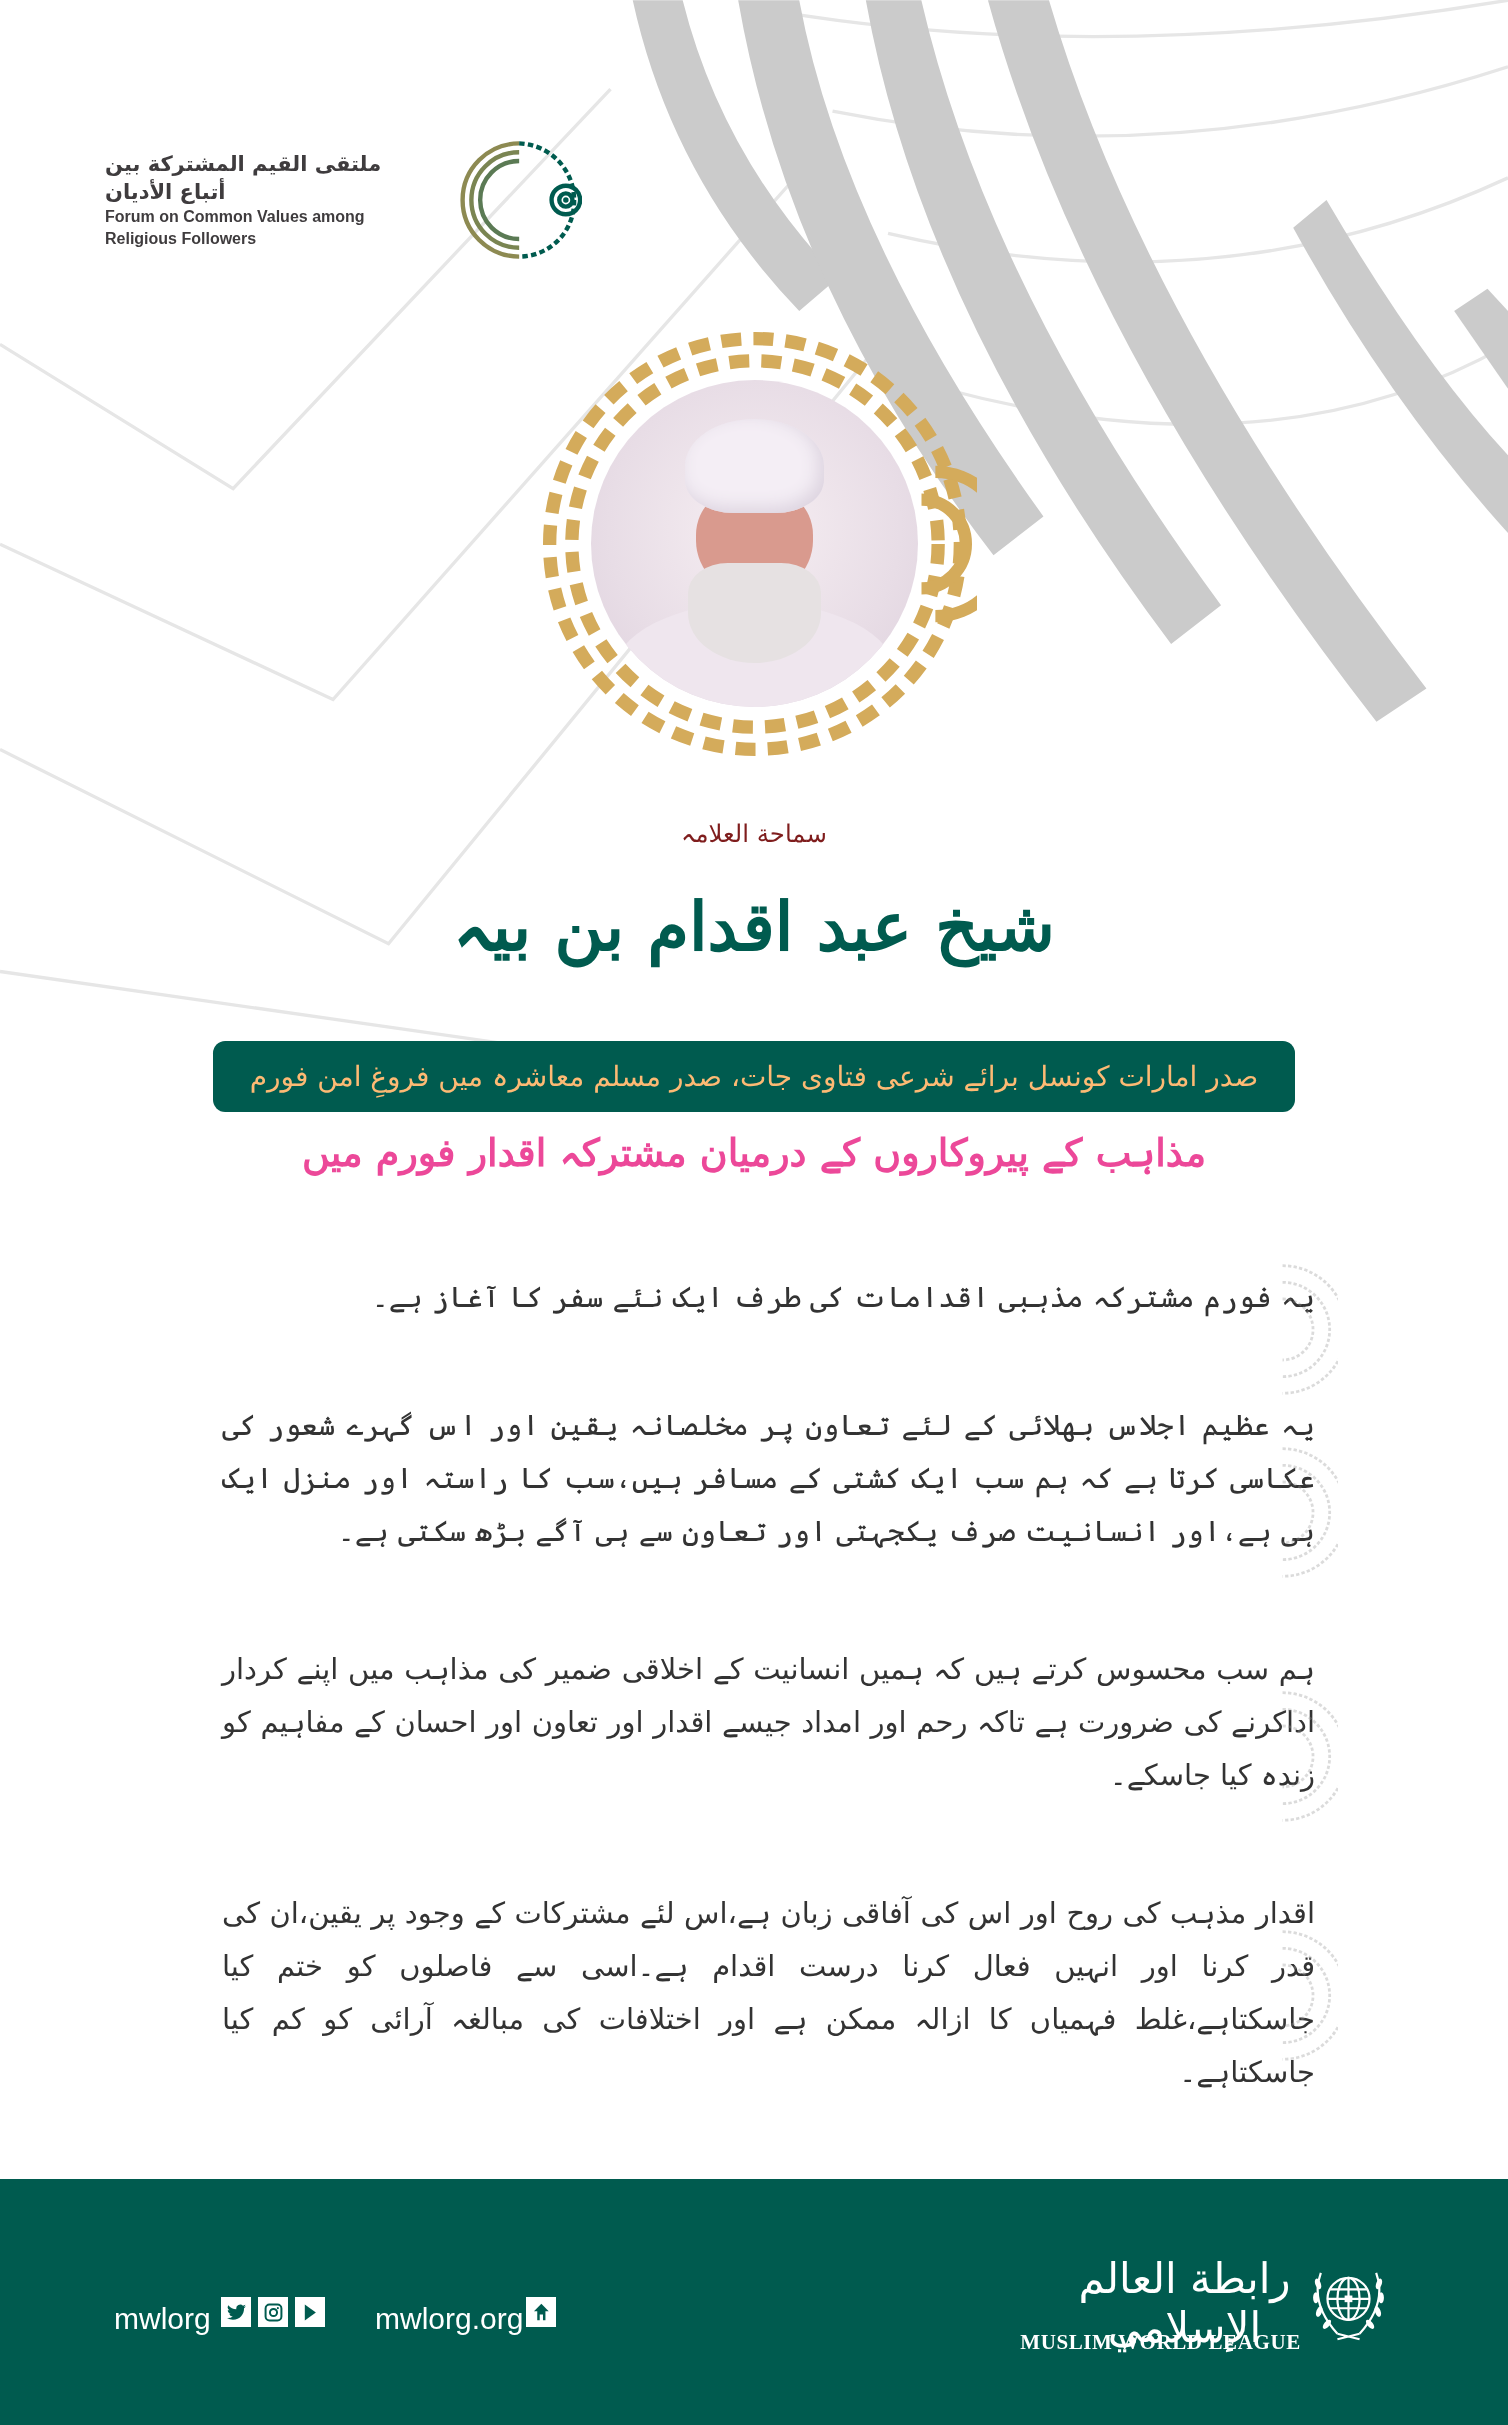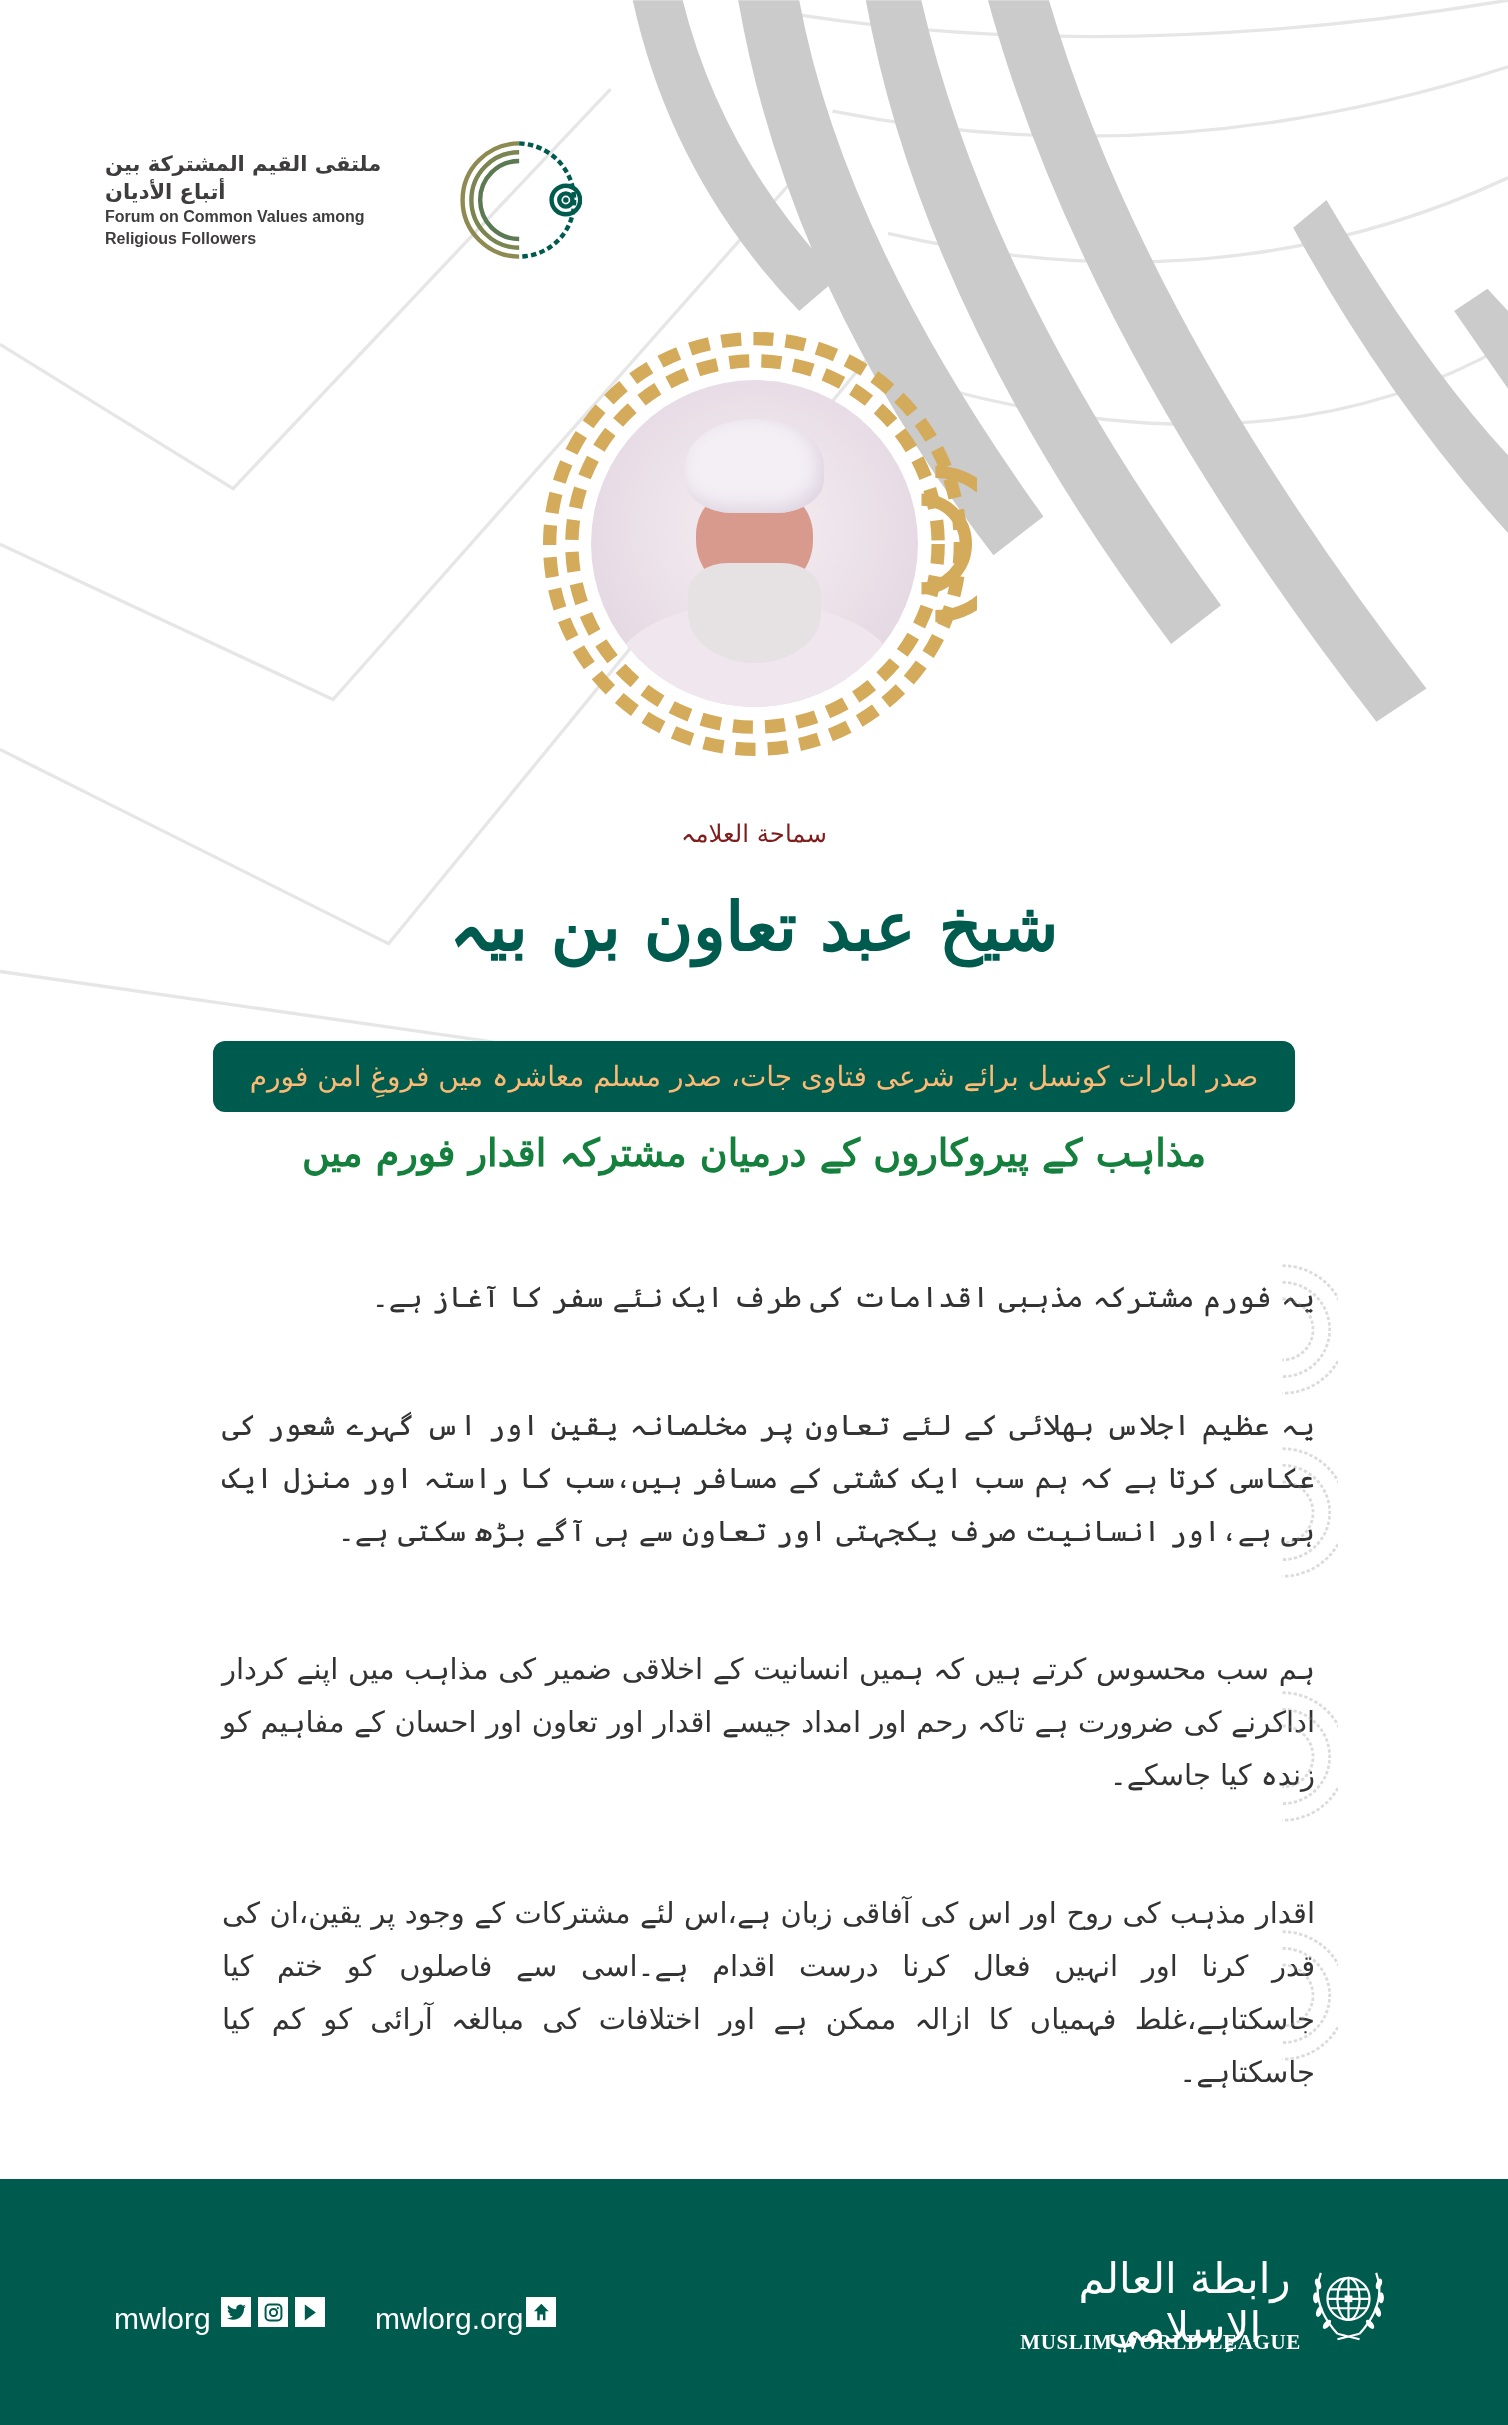--- a/index.html
+++ b/index.html
@@ -13,21 +13,21 @@
   .forum-mark { margin-left:22px; width:128px; height:128px; }
   .portrait-wrap { left:533px; top:322px; width:444px; height:444px; }
   .portrait { position:absolute; left:58px; top:58px; width:327px; height:327px; border-radius:50%; background:radial-gradient(circle at 50% 45%, #f6eef2 0%, #e8dde6 60%, #ddd0dc 100%); overflow:hidden; }
   .turban { position:absolute; left:94px; top:39px; width:139px; height:94px; border-radius:50% 50% 35% 35%; background:#f4eef5; box-shadow: inset -5.6px -5.6px 16.7px #dcd3df; }
   .face { position:absolute; left:105px; top:105px; width:117px; height:111px; border-radius:45% 45% 50% 50%; background:#d99a8e; }
   .beard { position:absolute; left:97px; top:183px; width:133px; height:100px; border-radius:30% 30% 50% 50%; background:#e6e1e2; }
   .robe { position:absolute; left:22px; top:222px; width:283px; height:144px; border-radius:50% 50% 0 0; background:#efe6ee; }
   .honor { left:0; width:1508px; top:819px; text-align:center; font-family:"DejaVu Serif", serif; font-size:24.4px; color:#7f1d1d; direction:rtl; }
   .name { left:0; width:1508px; top:885px; text-align:center; font-family:"DejaVu Serif", serif; font-size:67px; font-weight:bold; color:#005b4f; direction:rtl; line-height:83px; }
   .banner { left:213px; top:1041px; width:1082px; height:71px; background:#005b4f; border-radius:12.2px; display:flex; align-items:center; justify-content:center; color:#fdba74; font-family:"DejaVu Serif", serif; font-size:28px; direction:rtl; }
-  .subtitle { left:0; width:1508px; top:1130px; text-align:center; font-family:"DejaVu Serif", serif; font-size:38px; font-weight:bold; color:#15803d; direction:rtl; }
+  .subtitle { left:0; width:1508px; top:1130px; text-align:center; font-family:"DejaVu Serif", serif; font-size:38px; font-weight:bold; color:#ec4899; direction:rtl; }
   .para { left:222px; width:1093px; font-family:"DejaVu Serif", serif; font-size:29px; color:#333; direction:rtl; text-align:justify; line-height:53px; }
   .para-deco { position:absolute; width:61px; height:139px; opacity:0.35; }
   .footer { left:0; top:2179px; width:1508px; height:247px; background:#005b4f; }
   .social-handle { left:114px; top:2302px; color:#fff; font-family:"Liberation Sans", sans-serif; font-size:30px; }
   .soc-btn { position:absolute; top:2297px; width:30px; height:30px; background:#fff; display:flex; align-items:center; justify-content:center; }
   .web { left:375px; top:2302px; color:#fff; font-family:"Liberation Sans", sans-serif; font-size:30px; }
   .mwl-ar { left:1040px; top:2254px; width:289px; text-align:center; color:#fff; font-family:"DejaVu Serif", serif; font-size:42px; direction:rtl; }
   .mwl-en { left:1016px; top:2330px; width:289px; text-align:center; color:#fff; font-family:"Liberation Serif", serif; font-weight:bold; font-size:21px; letter-spacing:0.6px; }
   .mwl-emblem { left:1307px; top:2259px; width:83px; height:83px; }
 </style>
@@ -88,21 +88,21 @@
   </svg>
   <div class="portrait">
     <div class="robe"></div>
     <div class="face"></div>
     <div class="beard"></div>
     <div class="turban"></div>
   </div>
 </div>
 
 <div class="abs honor">سماحة العلامہ</div>
-<div class="abs name">شیخ عبد تعاون بن بیہ</div>
+<div class="abs name">شیخ عبد اقدام بن بیہ</div>
 <div class="abs banner">
   <span>صدر امارات کونسل برائے شرعی فتاوی جات، صدر مسلم معاشرہ میں فروغِ امن فورم</span>
 </div>
 <div class="abs subtitle">مذاہب کے پیروکاروں کے درمیان مشترکہ اقدار فورم میں</div>
 
 <div class="abs para" style="top:1271px;">یہ فورم مشترکہ مذہبی اقدامات کی طرف ایک نئے سفر کا آغاز ہے۔</div>
 <div class="abs para" style="top:1399px;">یہ عظیم اجلاس بھلائی کے لئے تعاون پر مخلصانہ یقین اور اس گہرے شعور کی عکاسی کرتا ہے کہ ہم سب ایک کشتی کے مسافر ہیں،سب کا راستہ اور منزل ایک ہی ہے،اور انسانیت صرف یکجہتی اور تعاون سے ہی آگے بڑھ سکتی ہے۔</div>
 <div class="abs para" style="top:1643px;">ہم سب محسوس کرتے ہیں کہ ہمیں انسانیت کے اخلاقی ضمیر کی مذاہب میں اپنے کردار اداکرنے کی ضرورت ہے تاکہ رحم اور امداد جیسے اقدار اور تعاون اور احسان کے مفاہیم کو زندہ کیا جاسکے۔</div>
 <div class="abs para" style="top:1887px;">اقدار مذہب کی روح اور اس کی آفاقی زبان ہے،اس لئے مشترکات کے وجود پر یقین،ان کی قدر کرنا اور انہیں فعال کرنا درست اقدام ہے۔اسی سے فاصلوں کو ختم کیا جاسکتاہے،غلط فہمیاں کا ازالہ ممکن ہے اور اختلافات کی مبالغہ آرائی کو کم کیا جاسکتاہے۔</div>
 

